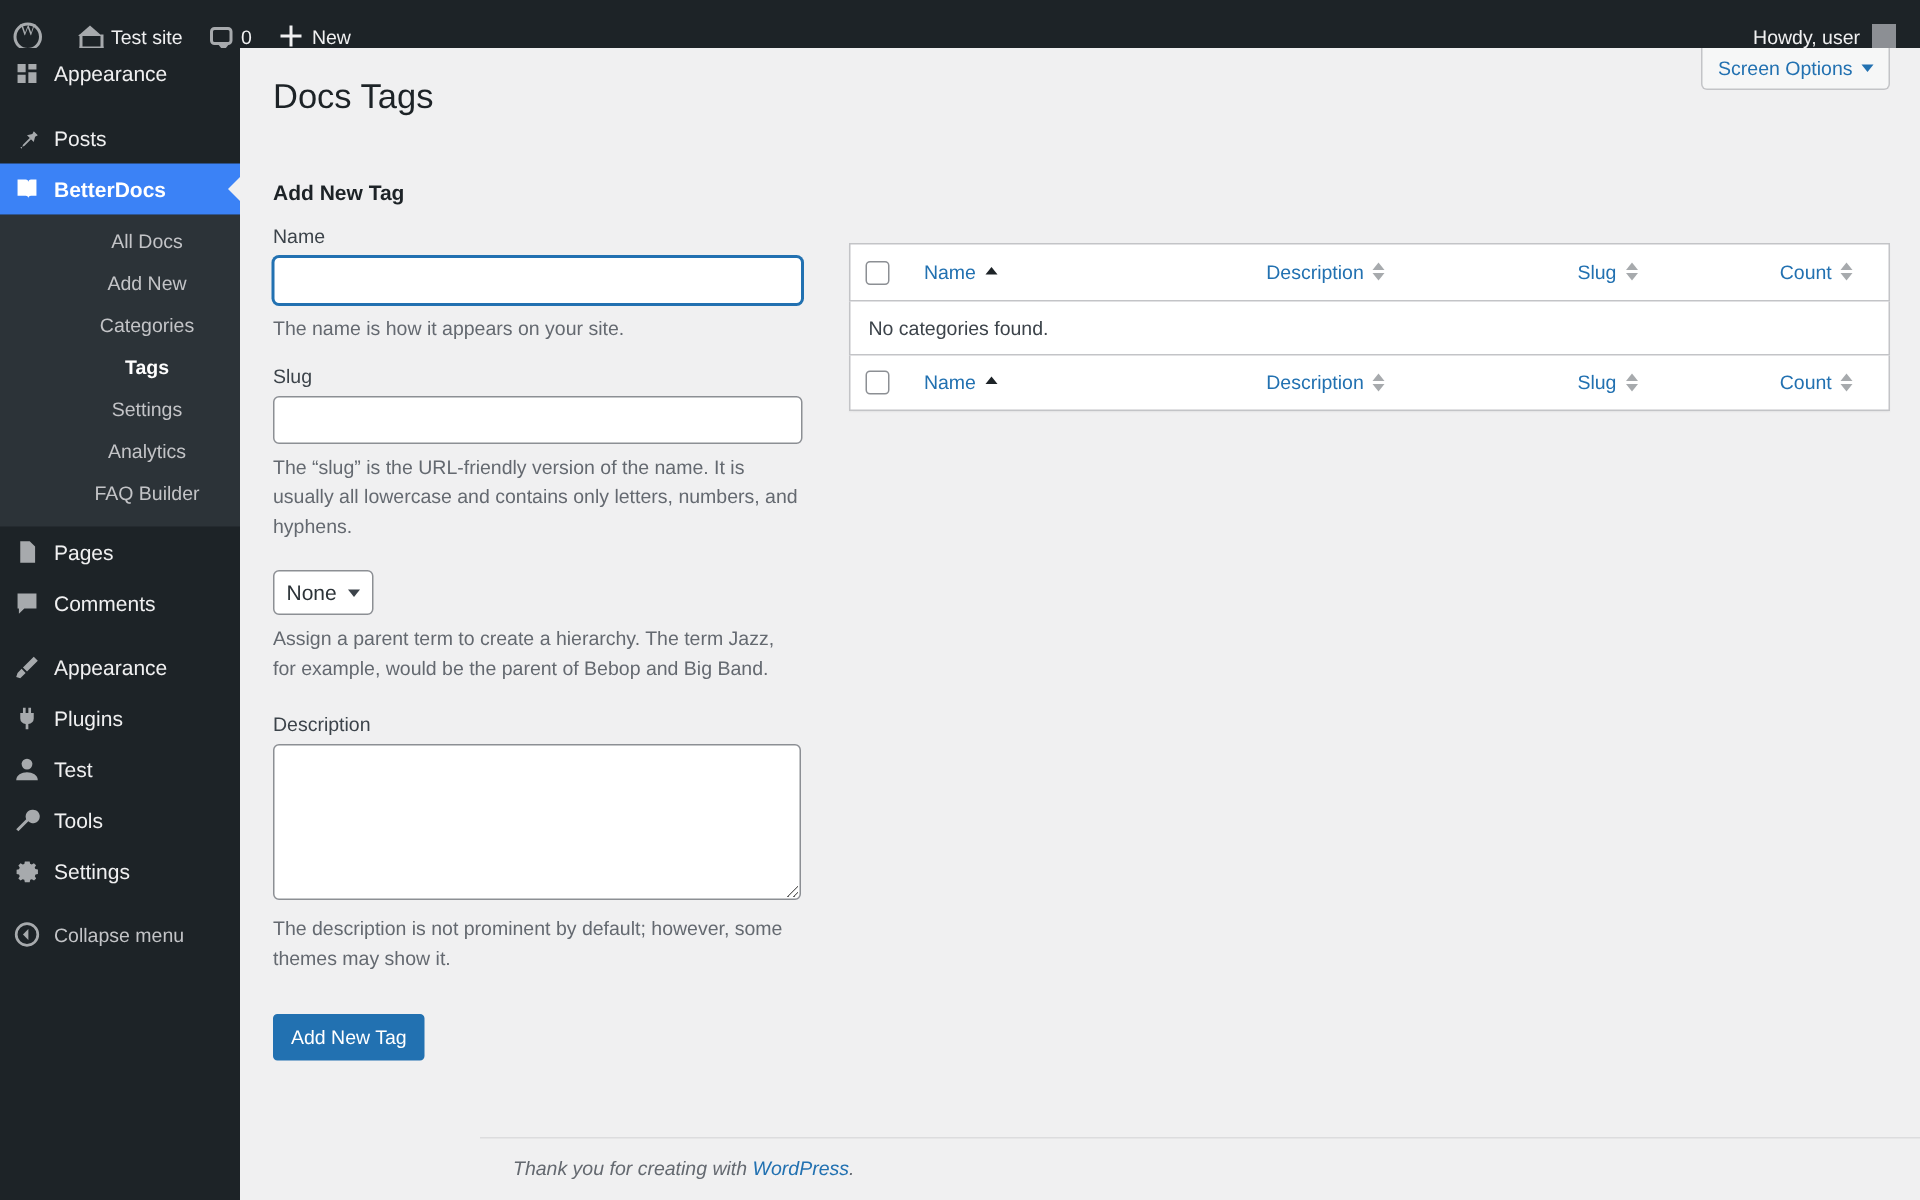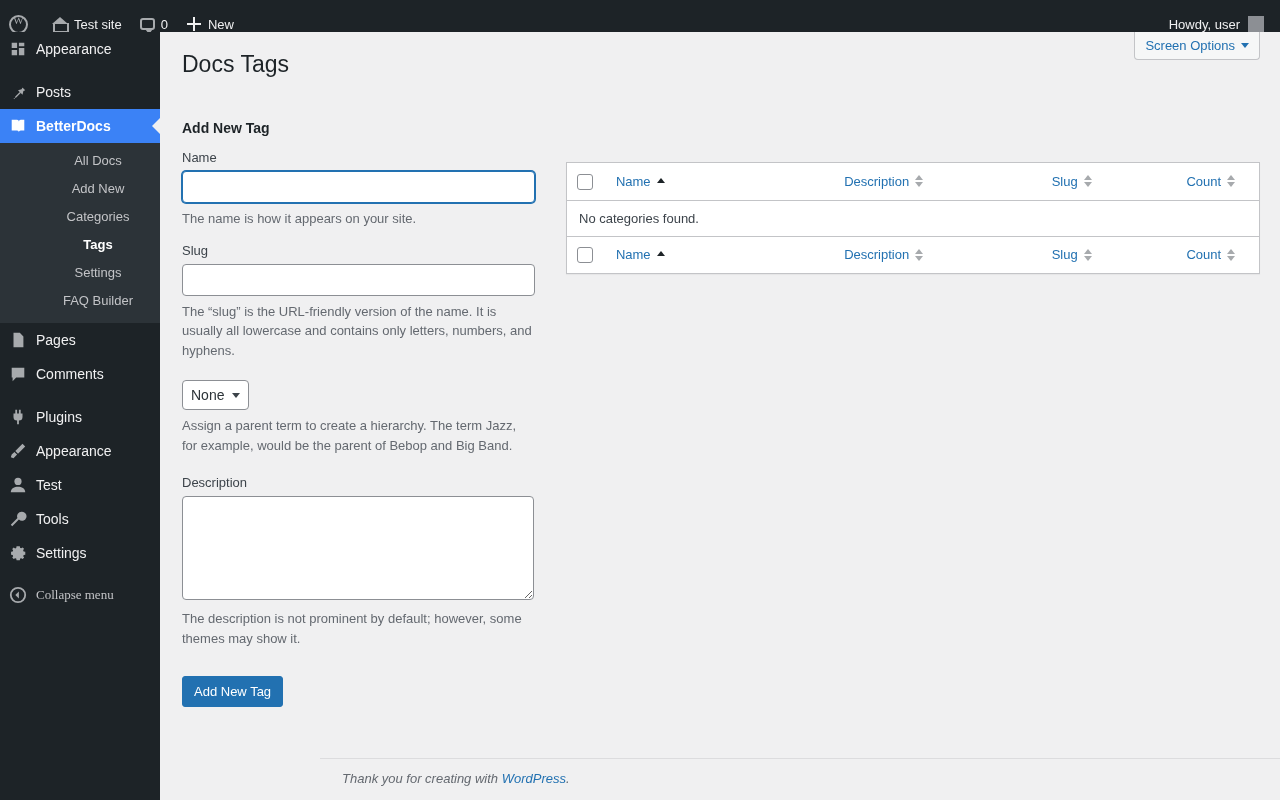--- a/index.html
+++ b/index.html
@@ -149,21 +149,20 @@
     color: #c3c4c7;
     font-size: 13px;
     text-decoration: none;
     line-height: 16px;
   }
   .submenu a.current { color: #fff; font-weight: 600; }
   .collapse {
     display: flex; align-items: center;
     height: 34px; color: #c3c4c7; font-size: 13px;
     margin-top: 8px;
-    font-family: Liberation Serif, serif;
   }
   .collapse .mi { width: 36px; display: flex; align-items: center; justify-content: center; flex: 0 0 36px;}
 
   
   .ic { display:inline-block; position: relative; width: 18px; height: 18px; color:#a7aaad; }
   .ic svg { display:block; }
 
   
   #wpbody {
     position: absolute;
@@ -428,20 +427,21 @@
     </span>
     <span class="mlabel">BetterDocs</span>
   </div>
 
   <div class="submenu">
     <a>All Docs</a>
     <a>Add New</a>
     <a>Categories</a>
     <a class="current">Tags</a>
     <a>Settings</a>
+    <a>Analytics</a>
     <a>FAQ Builder</a>
   </div>
 
 
   <div class="menu-top">
     <span class="mi">
       <span class="ic">
           <svg width="18" height="18" viewBox="0 0 20 20" fill="#a7aaad">
             <path d="M5 2h7l4 4v12H5V2zm2 6h7v1.5H7V8zm0 3h7v1.5H7V11zm0 3h5v1.5H7V14z"></path>
           </svg>
@@ -460,36 +460,36 @@
     </span>
     <span class="mlabel">Comments</span>
   </div>
 
   <div class="menu-sep"></div>
 
   <div class="menu-top">
     <span class="mi">
       <span class="ic">
           <svg width="18" height="18" viewBox="0 0 20 20" fill="#a7aaad">
+            <path d="M15 2l3 3-8 8-3-3 8-8zM6 11l3 3-4 4-3-1 1-3 3-3z"></path>
+          </svg>
+        </span>
+    </span>
+    <span class="mlabel">Appearance</span>
+  </div>
+
+  <div class="menu-top">
+    <span class="mi">
+      <span class="ic">
+          <svg width="18" height="18" viewBox="0 0 20 20" fill="#a7aaad">
             <path d="M7 2v4H5v4a4 4 0 0 0 4 4v4h2v-4a4 4 0 0 0 4-4V6h-2V2h-2v4H9V2H7z"></path>
           </svg>
         </span>
     </span>
     <span class="mlabel">Plugins</span>
-  </div>
-
-  <div class="menu-top">
-    <span class="mi">
-      <span class="ic">
-          <svg width="18" height="18" viewBox="0 0 20 20" fill="#a7aaad">
-            <path d="M15 2l3 3-8 8-3-3 8-8zM6 11l3 3-4 4-3-1 1-3 3-3z"></path>
-          </svg>
-        </span>
-    </span>
-    <span class="mlabel">Appearance</span>
   </div>
 
   <div class="menu-top">
     <span class="mi">
       <span class="ic">
           <svg width="18" height="18" viewBox="0 0 20 20" fill="#a7aaad">
             <circle cx="10" cy="6" r="4"></circle>
             <path d="M2 18c0-4 4-6 8-6s8 2 8 6H2z"></path>
           </svg>
         </span>

